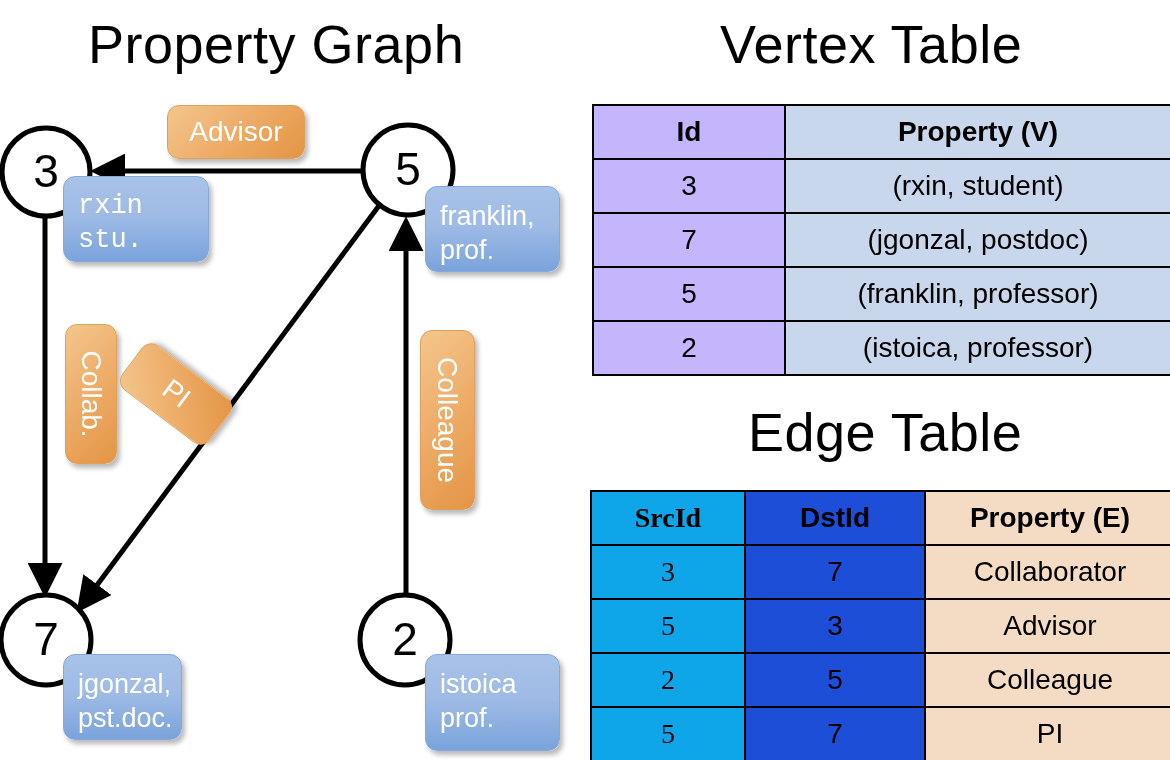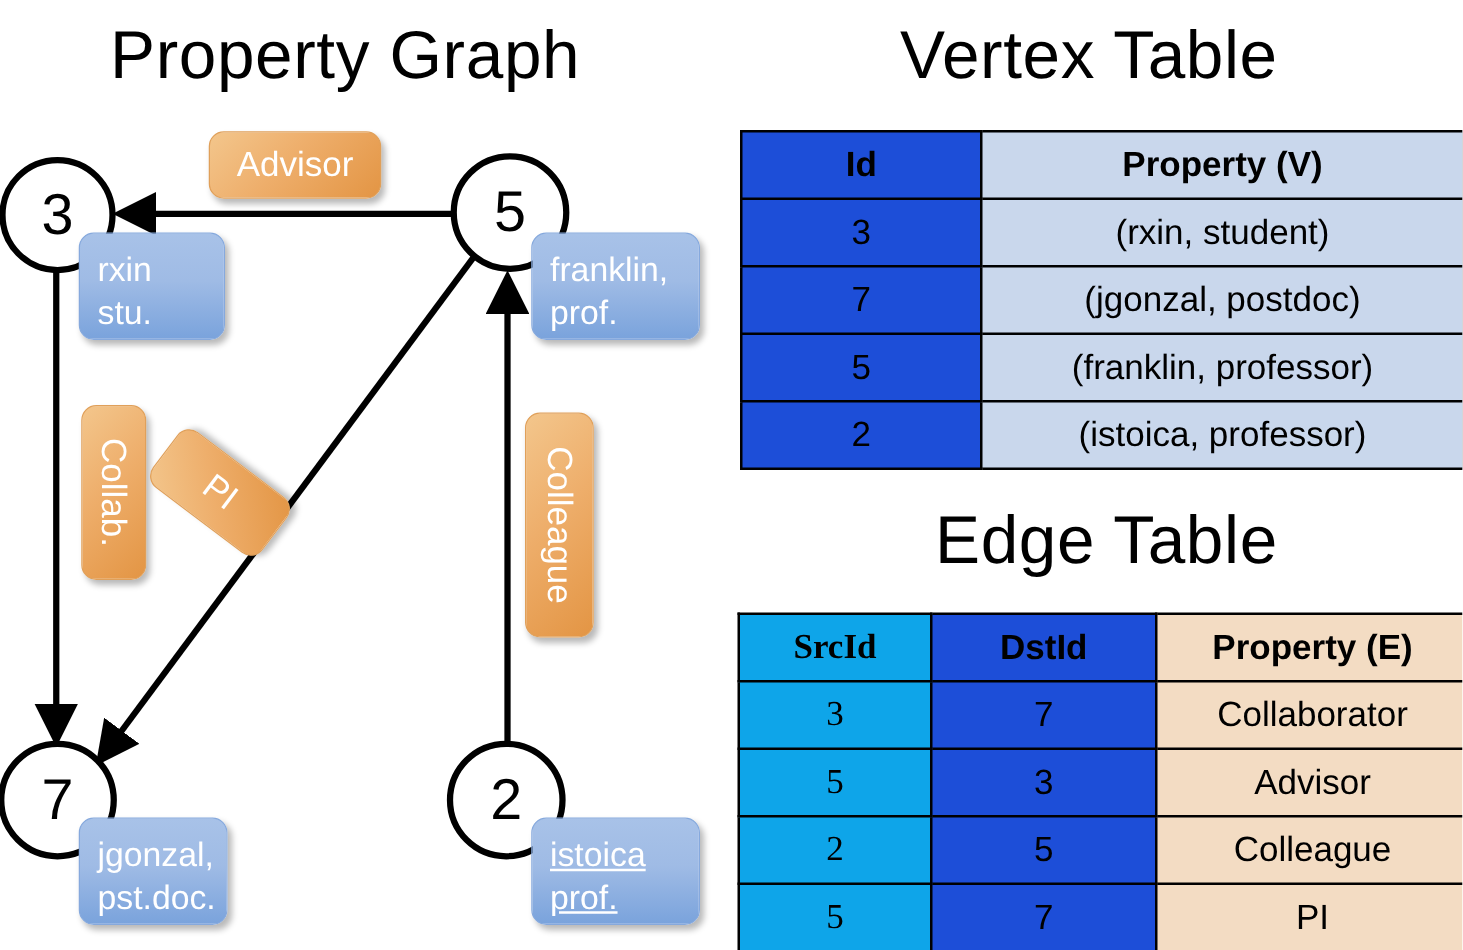--- a/index.html
+++ b/index.html
@@ -108,21 +108,21 @@
     color: #000;
     padding: 0;
   }
   .gtable th {
     font-weight: 700;
     font-size: 28px;
   }
 
   #vertex-table { left: 592px; top: 104px; width: 574px; }
   #vertex-table th, #vertex-table td { height: 52px; }
-  #vertex-table .c-id   { width: 190px; background: #1d4ed8; }
+  #vertex-table .c-id   { width: 190px; background: #c4b5fd; }
   #vertex-table .c-prop { width: 384px; background: #c9d7ec; margin-top: 16px; }
 
   #edge-table { left: 590px; top: 490px; width: 578px; }
   #edge-table th, #edge-table td { height: 52px; }
   #edge-table .c-src  { width: 152px; background: #0ea5e9; font-family: Liberation Serif, serif; }
   #edge-table .c-dst  { width: 178px; background: #1d4ed8; margin-top: 40px; }
   #edge-table .c-eprop{ width: 248px; background: #f3dcc3; }
 </style>
 </head>
 <body>
@@ -154,36 +154,36 @@
     <circle cx="408" cy="170" r="45" fill="#fff" stroke="#000" stroke-width="5"></circle>
     <circle cx="46" cy="640" r="45" fill="#fff" stroke="#000" stroke-width="5"></circle>
     <circle cx="405" cy="640" r="45" fill="#fff" stroke="#000" stroke-width="5"></circle>
   </svg>
 
   <div class="vnum" style="left:26px; top:148px;">3</div>
   <div class="vnum" style="left:388px; top:146px;">5</div>
   <div class="vnum" style="left:26px; top:616px;">7</div>
   <div class="vnum" style="left:385px; top:616px;">2</div>
 
-  <div class="pbox blue" style="left:63px; top:186px; width:117px; height:86px;">
+  <div class="pbox blue" style="left:63px; top:176px; width:146px; height:86px;font-family:Liberation Mono, monospace;">
     <span class="line">rxin</span>
     <span class="line">stu.</span>
   </div>
 
   <div class="pbox blue" style="left:425px; top:186px; width:135px; height:86px;">
     <span class="line">franklin,</span>
     <span class="line">prof.</span>
   </div>
 
   <div class="pbox blue" style="left:63px; top:654px; width:119px; height:86px;">
     <span class="line">jgonzal,</span>
     <span class="line">pst.doc.</span>
   </div>
 
-  <div class="pbox blue" style="left:425px; top:654px; width:135px; height:86px;text-decoration:underline;">
+  <div class="pbox blue" style="left:425px; top:654px; width:135px; height:97px;">
     <span class="line">istoica</span>
     <span class="line">prof.</span>
   </div>
 
   <div class="pbox orange olabel-h" style="left:167px; top:105px; width:138px; height:54px;">
     <span>Advisor</span>
   </div>
 
   <div class="pbox orange olabel-v" style="left:65px; top:324px; width:52px; height:140px;">
     <span class="vtext">Collab.</span>

